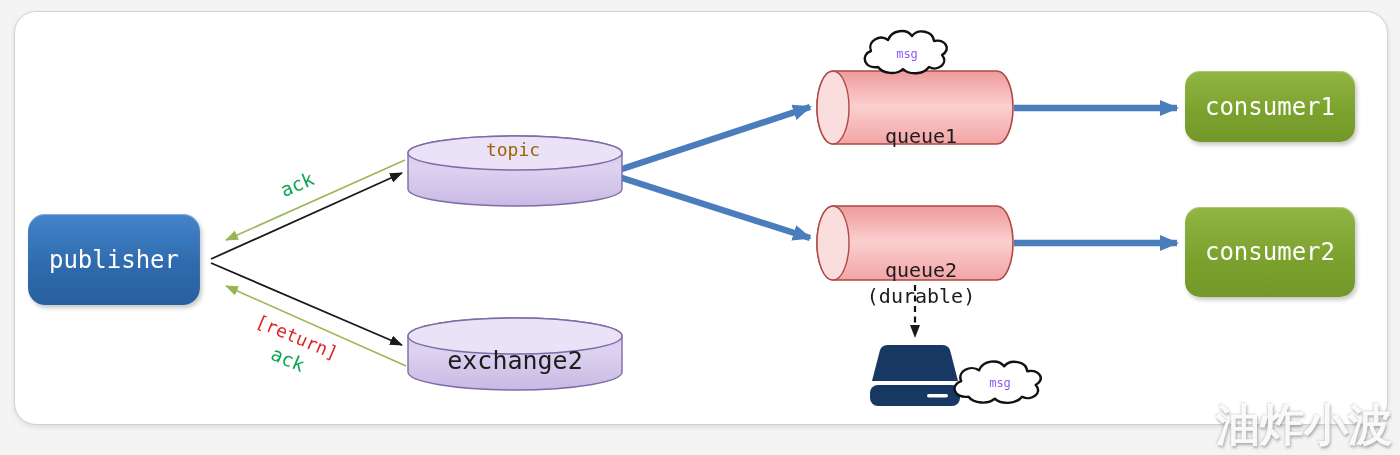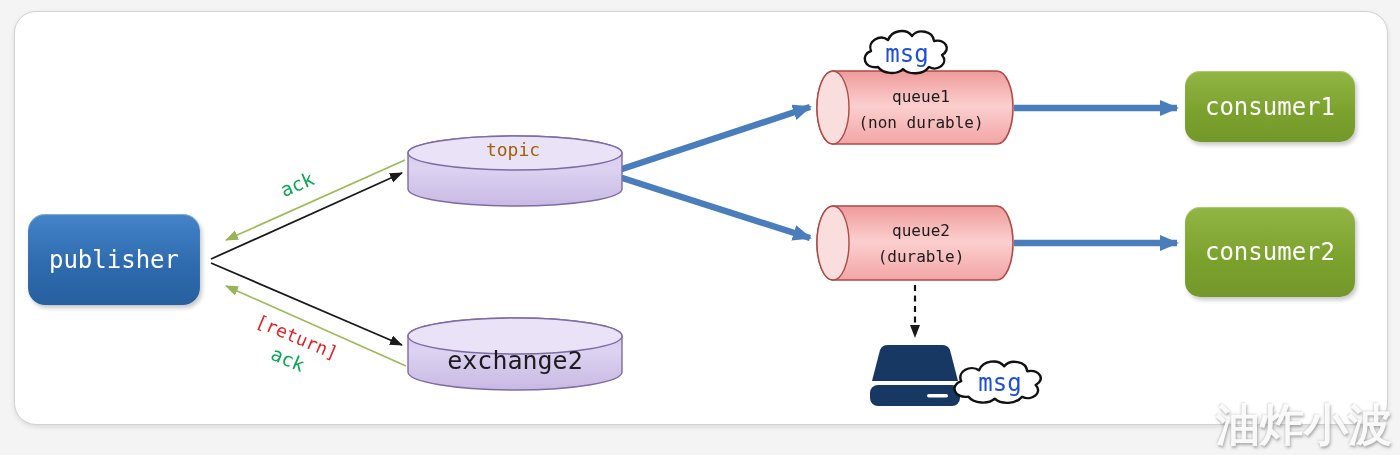--- a/index.html
+++ b/index.html
@@ -17,22 +17,22 @@
        font-size:24px;}
   .cons{width:170px;border-radius:15px;
        background:linear-gradient(180deg,#92b544 0%,#7ba12d 60%,#73982a 100%);
        box-shadow:2px 3px 4px rgba(0,0,0,0.22), inset 0 1px 1px rgba(255,255,255,0.30);
        font-size:24px;}
   .cons1{left:1185px;top:71px;height:71px;}
   .cons2{left:1185px;top:207px;height:90px;}
   .lbl{position:absolute;transform:translate(-50%,-50%);white-space:nowrap;color:#1c1c1c;}
   .topic{font-size:18px;color:#a16207;}
   .exch{font-size:25px;}
-  .qtxt{font-size:16px;}
-  .msg{font-size:24px;color:#1d4ed8;}
+  .qtxt{font-size:20px;margin-top:40px;}
+  .msg{font-size:12px;color:#8b5cf6;}
   .ack{font-size:19px;color:#0aa653;}
   .ret{font-size:18px;color:#e02424;}
   .rot-up{transform:translate(-50%,-50%) rotate(-23deg);}
   .rot-dn{transform:translate(-50%,-50%) rotate(23deg);}
   .watermark{position:absolute;right:8px;top:396px;font-size:44px;font-weight:bold;
        font-family:"DejaVu Sans","Liberation Sans",sans-serif;
        color:rgba(255,255,255,0.92);
        text-shadow:1px 2px 3px rgba(110,110,110,0.55), -1px -1px 2px rgba(170,170,170,0.35);
        z-index:9;}
 </style>
@@ -116,21 +116,20 @@
     <span>consumer1</span>
   </div>
   <div class="node cons cons2">
     <span>consumer2</span>
   </div>
 
   <div class="lbl topic" style="left:513px;top:149px;">topic</div>
   <div class="lbl exch" style="left:515px;top:360px;">exchange2</div>
 
   <div class="lbl qtxt" style="left:921px;top:96px;">queue1</div>
-  <div class="lbl qtxt" style="left:921px;top:122px;">(non durable)</div>
   <div class="lbl qtxt" style="left:921px;top:230px;">queue2</div>
   <div class="lbl qtxt" style="left:921px;top:256px;">(durable)</div>
 
   <div class="lbl msg" style="left:907px;top:54px;">msg</div>
   <div class="lbl msg" style="left:1000px;top:383px;">msg</div>
 
   <div class="lbl ack rot-up" style="left:297px;top:184px;">ack</div>
   <div class="lbl ret rot-dn" style="left:297px;top:337px;">[return]</div>
   <div class="lbl ack rot-dn" style="left:288px;top:359px;">ack</div>
 

